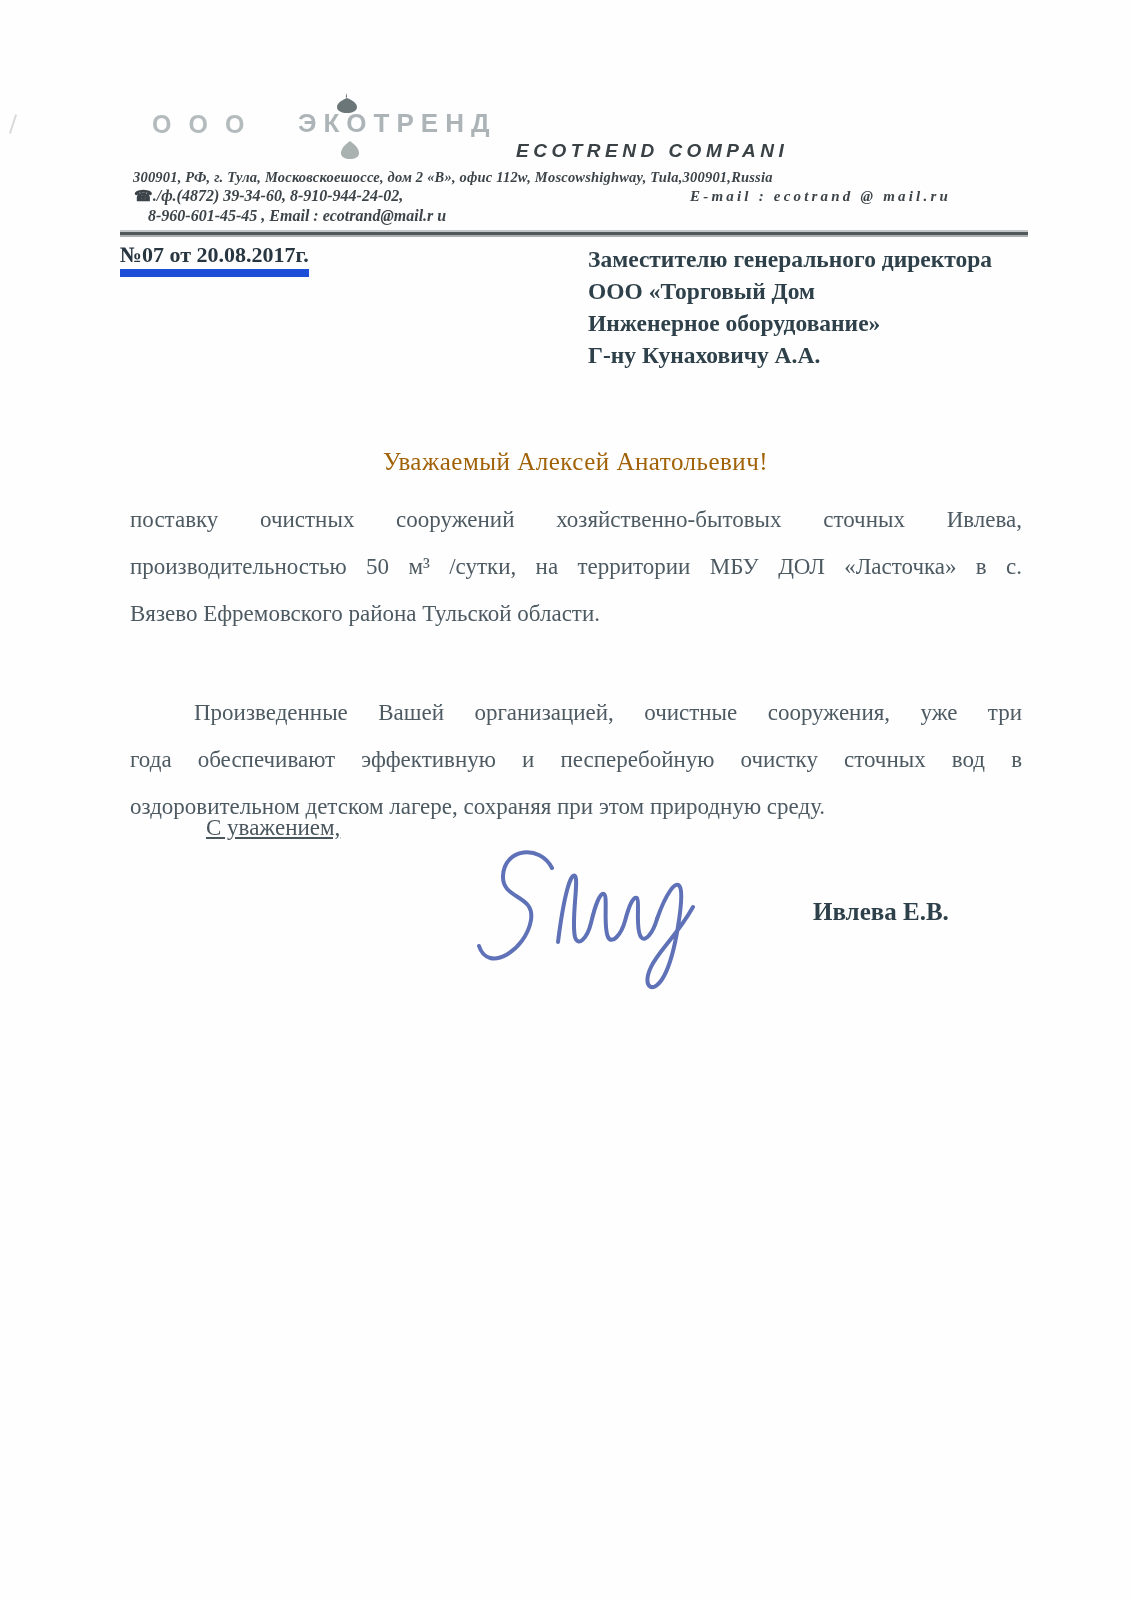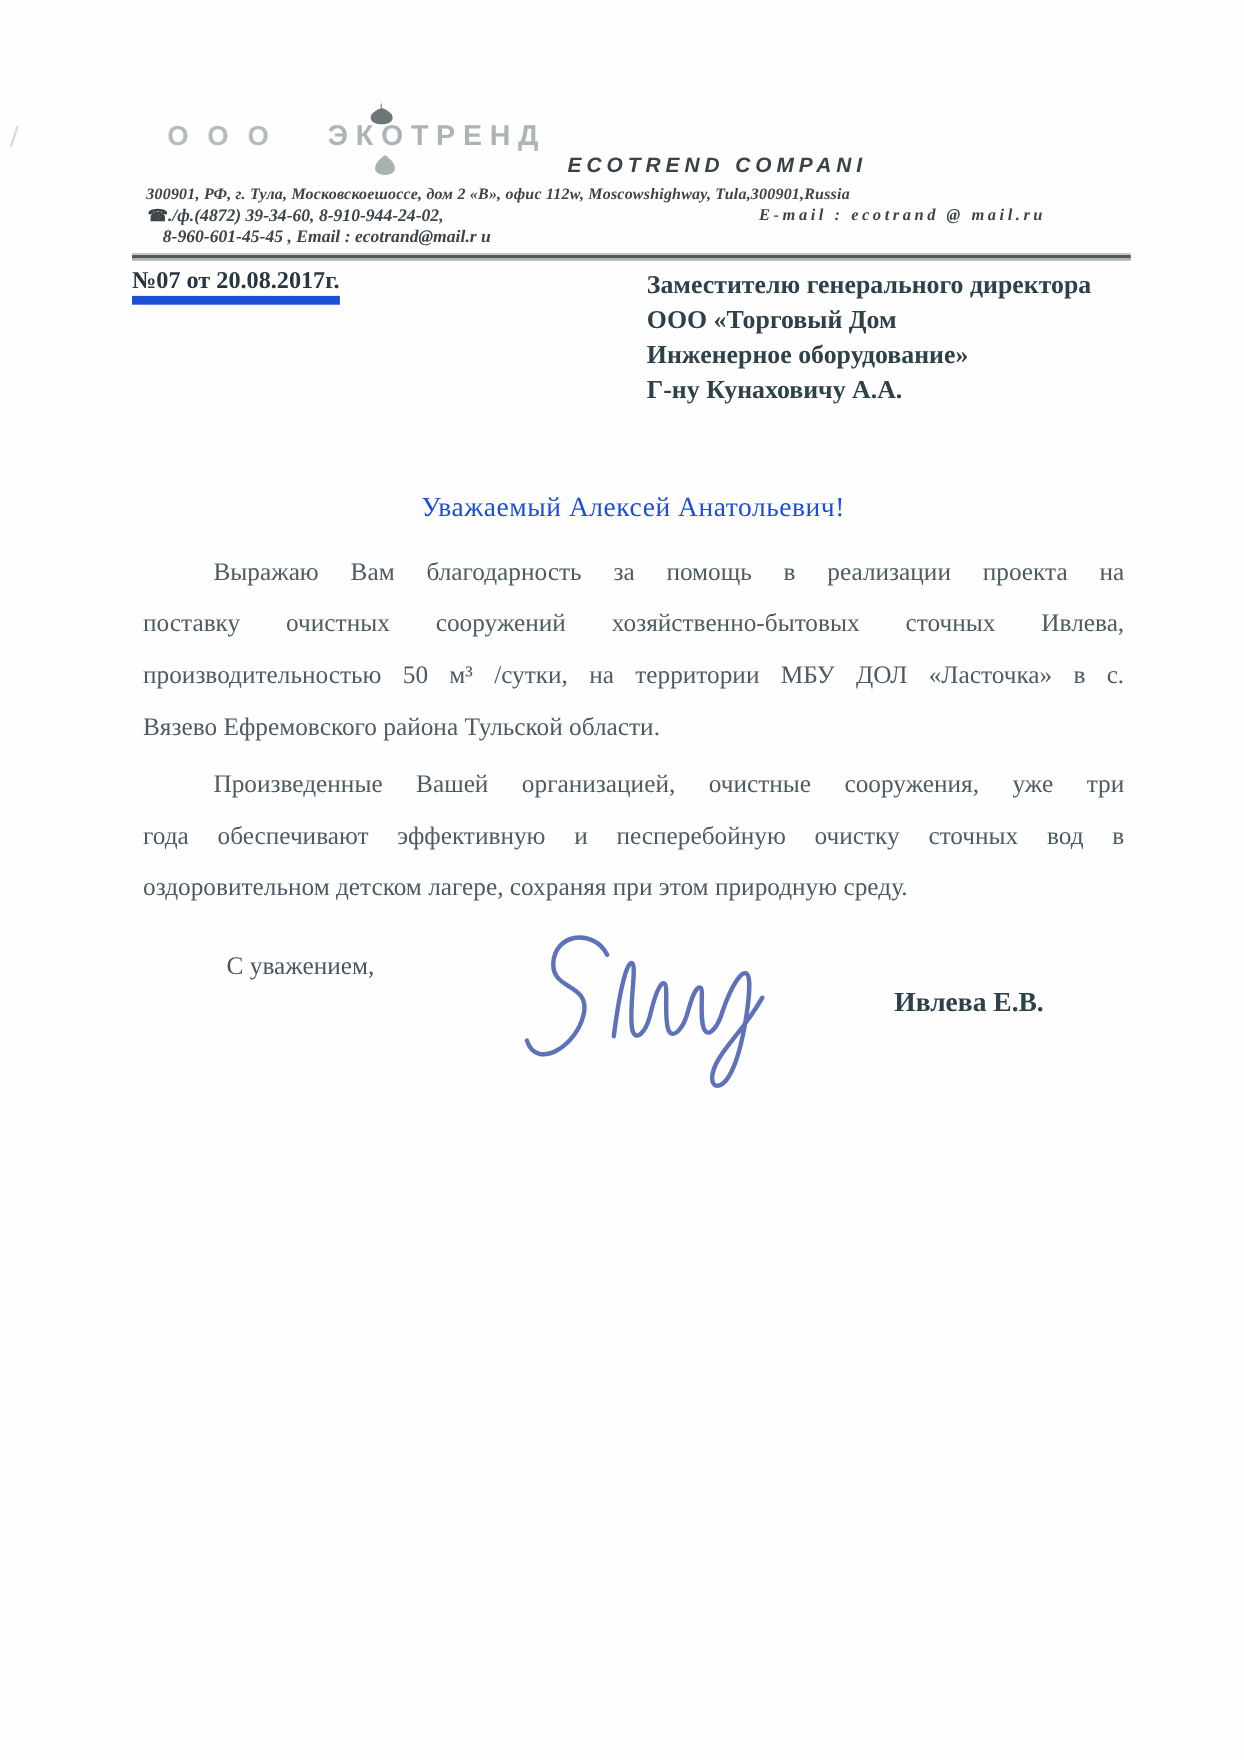--- a/index.html
+++ b/index.html
@@ -80,36 +80,36 @@
   }
 
   .recipient{
     left:588px;top:243px;width:460px;
     font-weight:bold;font-size:23.5px;line-height:32px;
     color:#2e4049;
   }
 
   .salutation{
     left:383px;top:448px;
-    font-size:25px;color:#1d4ed8;letter-spacing:.5px;
+    font-size:25px;color:#a16207;letter-spacing:.5px;
   }
 
   .para{
     left:130px;width:892px;
     font-size:23px;line-height:47px;color:#4d5a62;
   }
   .para1{top:496px;}
   .para2{top:689px;}
   .p-line{text-align:justify;text-align-last:justify;}
   .p-last{text-align:right;text-align-last:left;}
   .p-indent{padding-left:64px;}
 
   .closing{
-    left:199px;top:860px;
-    font-size:23px;line-height:36px;color:#4a565e;
+    left:199px;top:810px;
+    font-size:23px;line-height:36px;color:#4a565e;text-decoration:underline;
   }
   .closing .l1{padding-left:7px;}
 
   .signature-svg{left:468px;top:836px;}
 
   .signer-name{
     left:813px;top:898px;
     font-weight:bold;font-size:25px;color:#2e4049;
   }
 </style>
@@ -144,21 +144,20 @@
   <div class="abs recipient">
     <div>Заместителю генерального директора</div>
     <div>ООО «Торговый Дом</div>
     <div>Инженерное оборудование»</div>
     <div>Г-ну Кунаховичу А.А.</div>
   </div>
 
   <div class="abs salutation">Уважаемый Алексей Анатольевич!</div>
 
   <div class="abs para para1">
-    <div class="p-line p-indent">Выражаю Вам благодарность за помощь в реализации проекта на</div>
     <div class="p-line">поставку очистных сооружений хозяйственно-бытовых сточных Ивлева,</div>
     <div class="p-line">производительностью 50 м³ /сутки, на территории МБУ ДОЛ «Ласточка» в с.</div>
     <div class="p-last">Вязево Ефремовского района Тульской области.</div>
   </div>
 
   <div class="abs para para2">
     <div class="p-line p-indent">Произведенные Вашей организацией, очистные сооружения, уже три</div>
     <div class="p-line">года обеспечивают эффективную и песперебойную очистку сточных вод в</div>
     <div class="p-last">оздоровительном детском лагере, сохраняя при этом природную среду.</div>
   </div>

